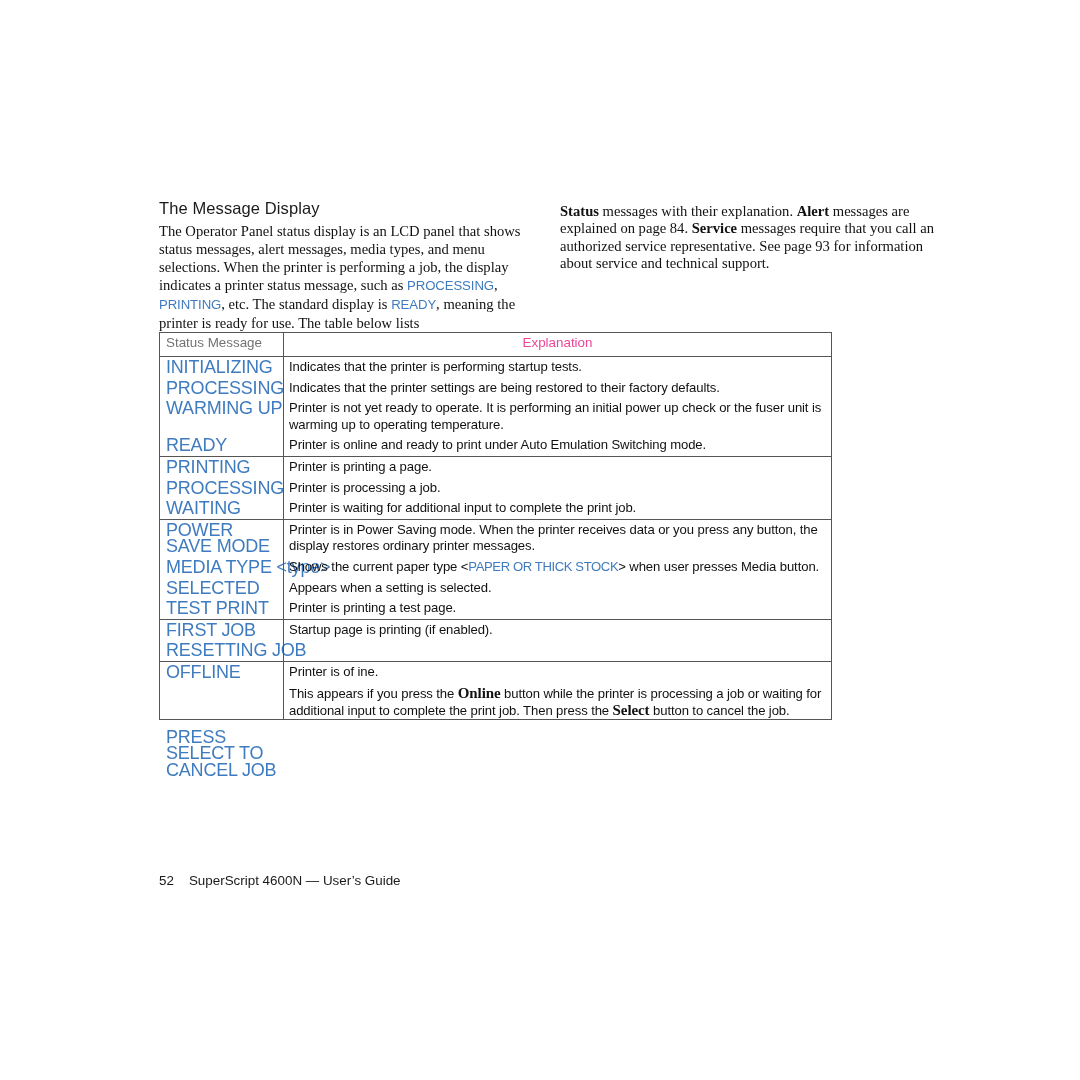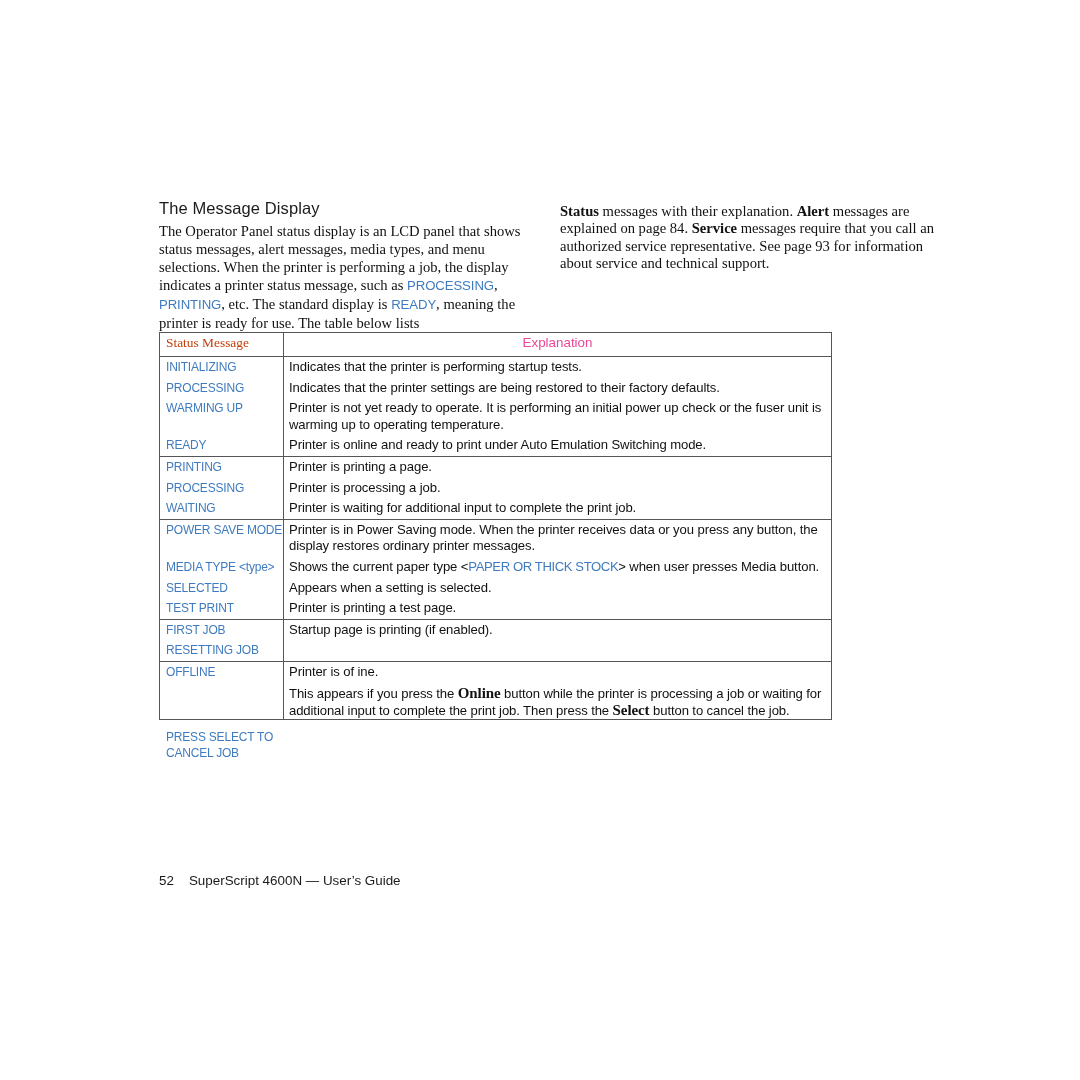--- a/index.html
+++ b/index.html
@@ -93,23 +93,23 @@
   .hdr-row {
     display: flex;
     height: 25px;
     border-bottom: 1px solid #555555;
     box-sizing: border-box;
   }
   .hdr-msg {
     width: 124px;
     box-sizing: border-box;
     padding: 3px 0 0 7px;
-    font-family: Liberation Serif, serif;
+    font-family: Liberation Sans, sans-serif;
     font-size: 13.4px;
-    color: #c2410c;
+    color: #737373;
     white-space: nowrap;
   }
   .hdr-exp {
     flex: 1;
     box-sizing: border-box;
     padding: 3px 0 0 0;
     text-align: center;
     font-family: "Liberation Sans", sans-serif;
     font-size: 13.4px;
     color: #ec4899;
@@ -123,21 +123,21 @@
 
   .row {
     display: flex;
     box-sizing: border-box;
   }
   .cell-msg {
     width: 124px;
     box-sizing: border-box;
     padding: 2px 0 2px 7px;
     font-family: "Liberation Sans", sans-serif;
-    font-size: 12px;
+    font-size: 18px;
     line-height: 16.6px;
     color: #3f7bbf;
     letter-spacing: -0.2px;
     white-space: nowrap;
   }
   .cell-exp {
     flex: 1;
     box-sizing: border-box;
     padding: 2px 6px 2px 6px;
     font-family: "Liberation Sans", sans-serif;

